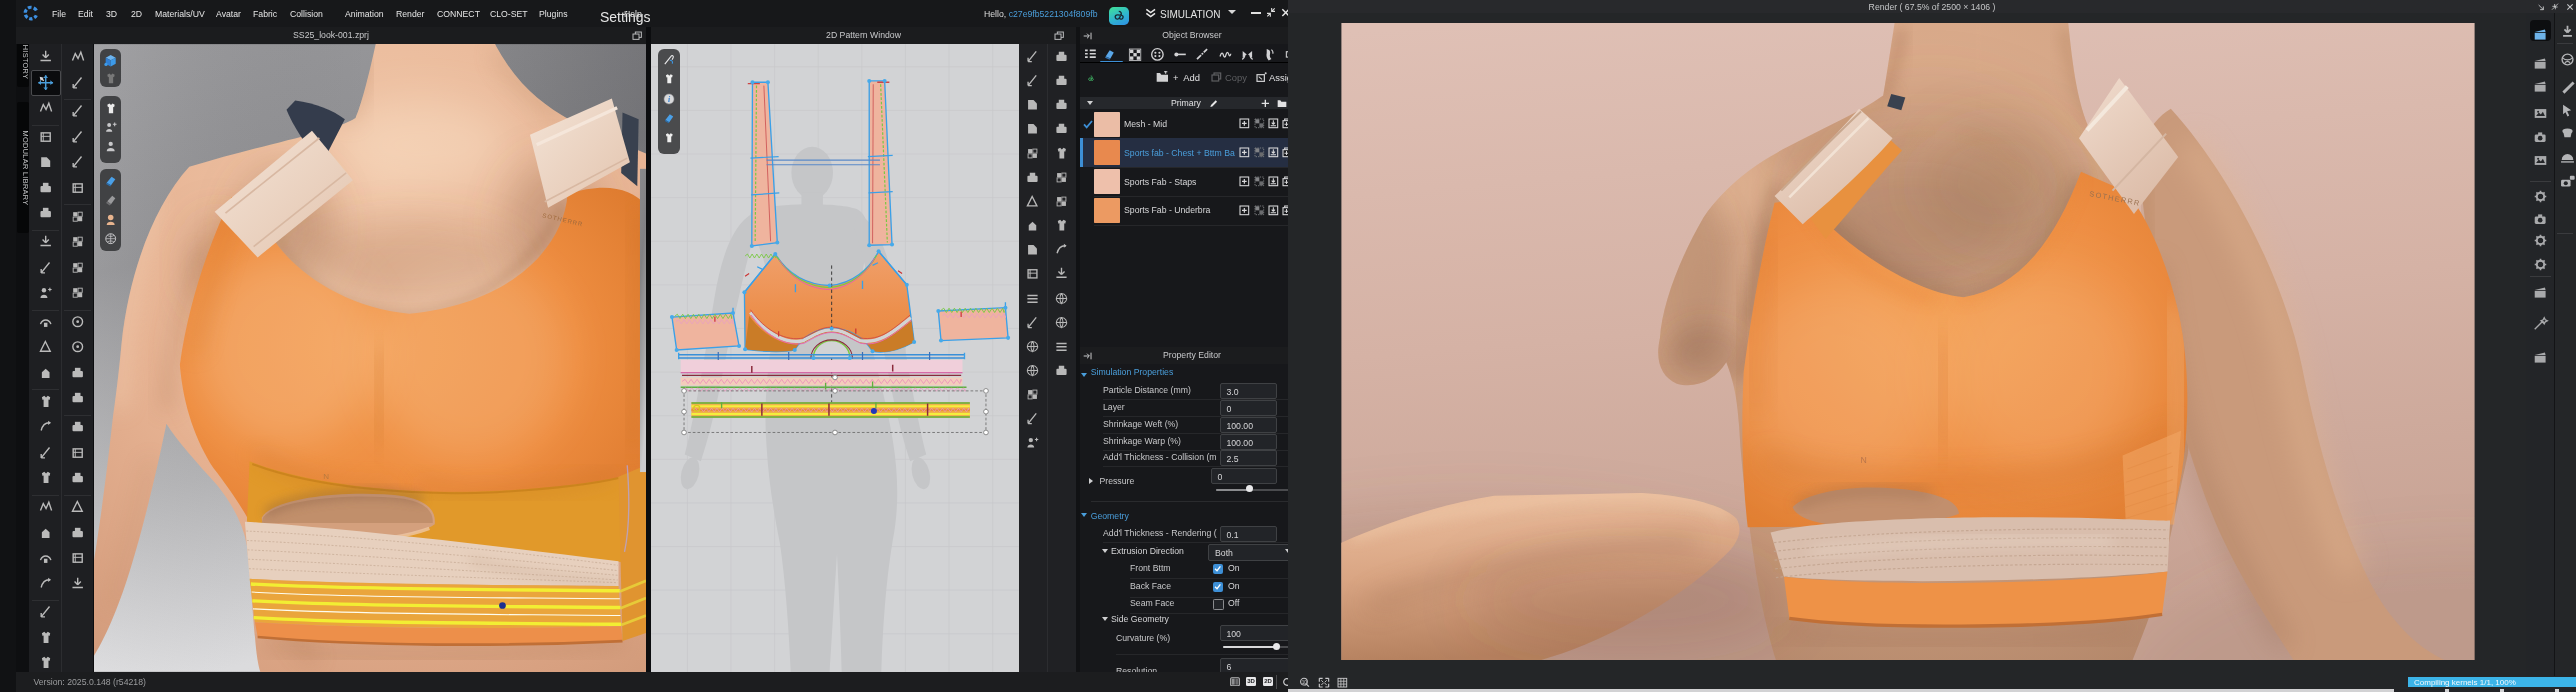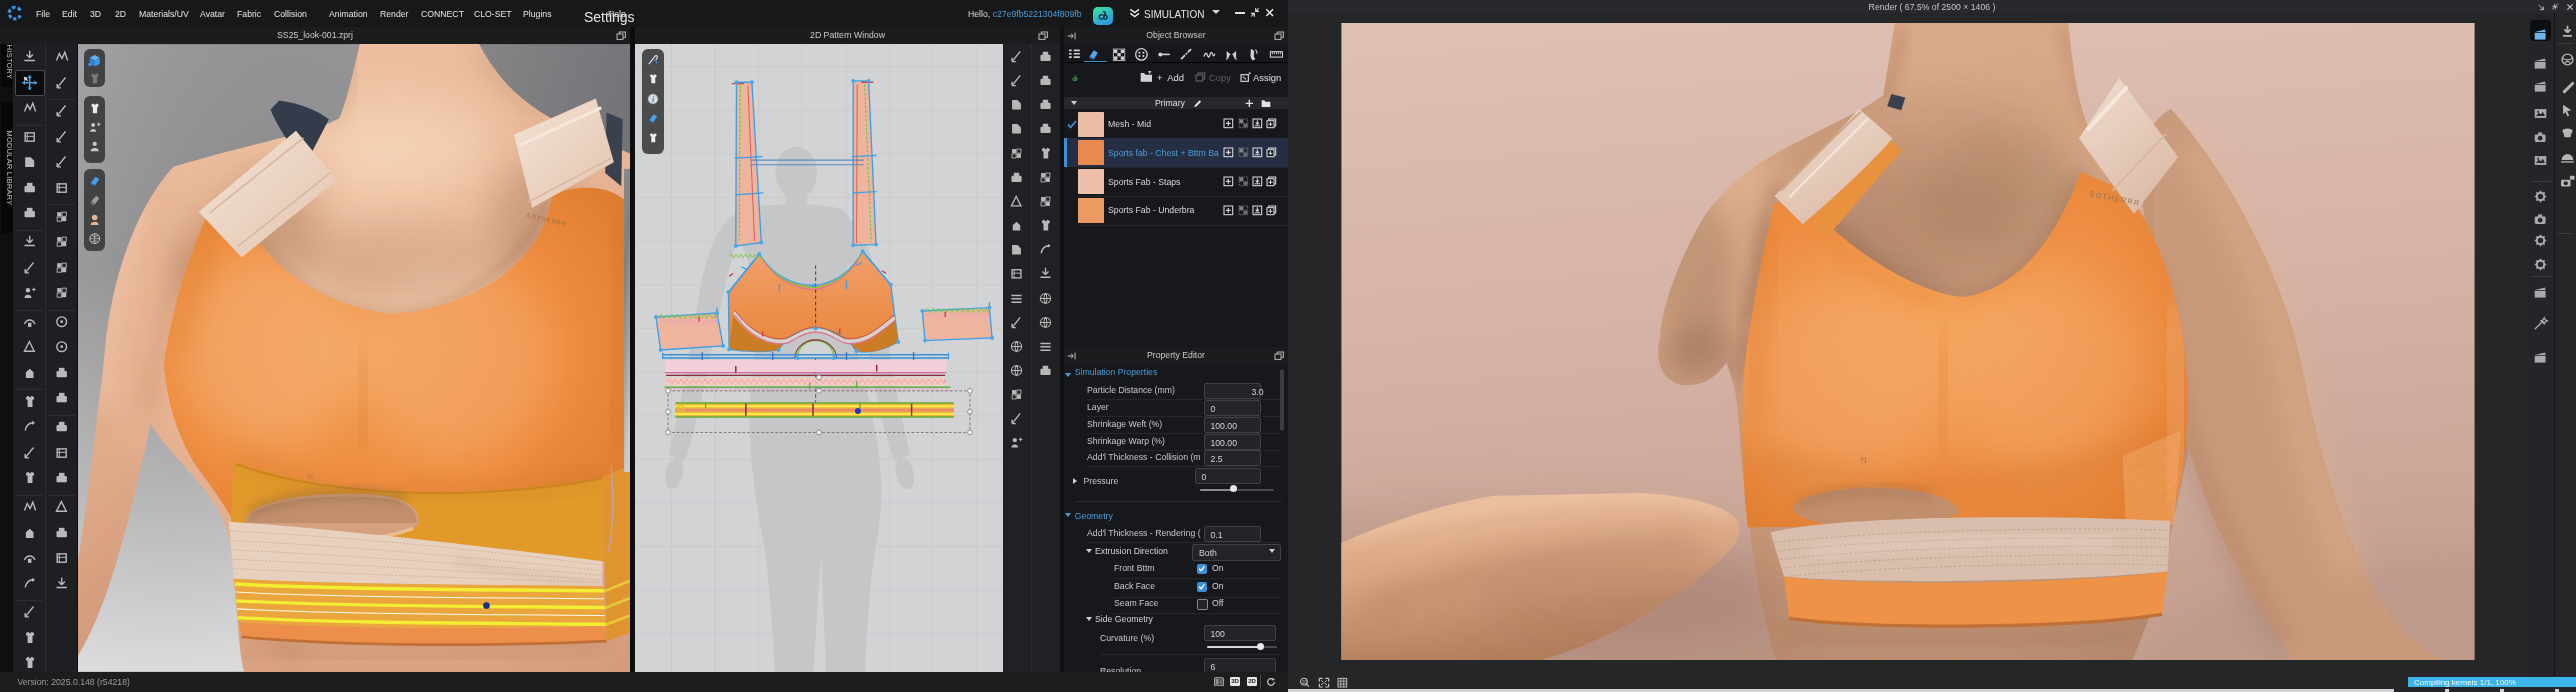--- a/index.html
+++ b/index.html
@@ -2,21 +2,21 @@
 <html style="font-size:10.7px"><head>
 <meta charset="utf-8">
 <style>
   html,body{margin:0;padding:0;width:2576px;height:692px;overflow:hidden;background:#111214;font-family:"Liberation Sans",sans-serif;}
   .abs{position:absolute;}
   .ttl{position:absolute;font-size:8.7px;color:#c9cacc;}
 </style>
 </head>
 <body>
 
-<div class="abs" style="left:0;top:0;width:1032px;height:692px;background:#0c0d0f;">
+<div class="abs" style="left:16px;top:0;width:1032px;height:692px;background:#0c0d0f;">
 <div class="abs" style="left:0;top:0;width:1288px;height:27px;background:#17181a;">
 <svg class="abs" style="left:7.4px;top:5.4px;" width="16" height="16" viewBox="0 0 24 24">
 <g stroke="#3d8fe0" stroke-width="4.8" fill="none" stroke-linecap="butt">
 <path d="M 20.1,8.3 A 8.6,8.6 0 0 0 16.0,4.4"></path>
 <path d="M 12.8,3.4 A 8.6,8.6 0 0 0 7.5,4.6"></path>
 <path d="M 5.2,6.6 A 8.6,8.6 0 0 0 3.4,11.6"></path>
 <path d="M 3.7,14.6 A 8.6,8.6 0 0 0 6.7,19.0"></path>
 <path d="M 9.3,20.3 A 8.6,8.6 0 0 0 14.1,20.4"></path>
 <path d="M 16.9,19.2 A 8.6,8.6 0 0 0 20.0,15.4"></path>
 </g>
@@ -870,21 +870,21 @@
         </svg>
 <svg class="abs" style="left:210px;top:4px;" width="10.7" height="9.4" viewBox="0 0 16 14">
           <rect x="5" y="1.5" width="9" height="8" fill="none" stroke="#b9babc" stroke-width="1.5"></rect>
           <rect x="1.5" y="4.5" width="9" height="8" fill="#1b1c1e" stroke="#b9babc" stroke-width="1.5"></rect>
         </svg>
 </div>
 <div class="abs" style="left:1.3px;top:26px;width:0;height:0;border-left:3.4px solid transparent;border-right:3.4px solid transparent;border-top:4px solid #4a9edb;"></div>
 <div class="abs" style="left:10.7px;top:20px;font-size:8.7px;color:#4a9edb;">Simulation Properties</div>
 <div class="abs" style="left:23px;top:38px;font-size:8.7px;color:#c9c9cb;">Particle Distance (mm)</div>
 <div class="abs" style="left:140px;top:36px;width:55px;height:14px;background:#222428;border:0.7px solid #3f4144;border-radius:2px;">
-        <div class="abs" style="left:5.4px;top:2.7px;font-size:8.7px;color:#d6d6d8;margin-left:41px;">3.0</div>
+        <div class="abs" style="left:5.4px;top:2.7px;font-size:8.7px;color:#d6d6d8;">3.0</div>
       </div>
 <div class="abs" style="left:23px;top:52px;width:195px;height:0.7px;background:#26272a;"></div>
 <div class="abs" style="left:23px;top:55px;font-size:8.7px;color:#c9c9cb;">Layer</div>
 <div class="abs" style="left:140px;top:53px;width:55px;height:14px;background:#222428;border:0.7px solid #3f4144;border-radius:2px;">
         <div class="abs" style="left:5.4px;top:2.7px;font-size:8.7px;color:#d6d6d8;">0</div>
       </div>
 <div class="abs" style="left:23px;top:69px;width:195px;height:0.7px;background:#26272a;"></div>
 <div class="abs" style="left:23px;top:72px;font-size:8.7px;color:#c9c9cb;">Shrinkage Weft (%)</div>
 <div class="abs" style="left:140px;top:70px;width:55px;height:14px;background:#222428;border:0.7px solid #3f4144;border-radius:2px;">
         <div class="abs" style="left:5.4px;top:2.7px;font-size:8.7px;color:#d6d6d8;">100.00</div>

